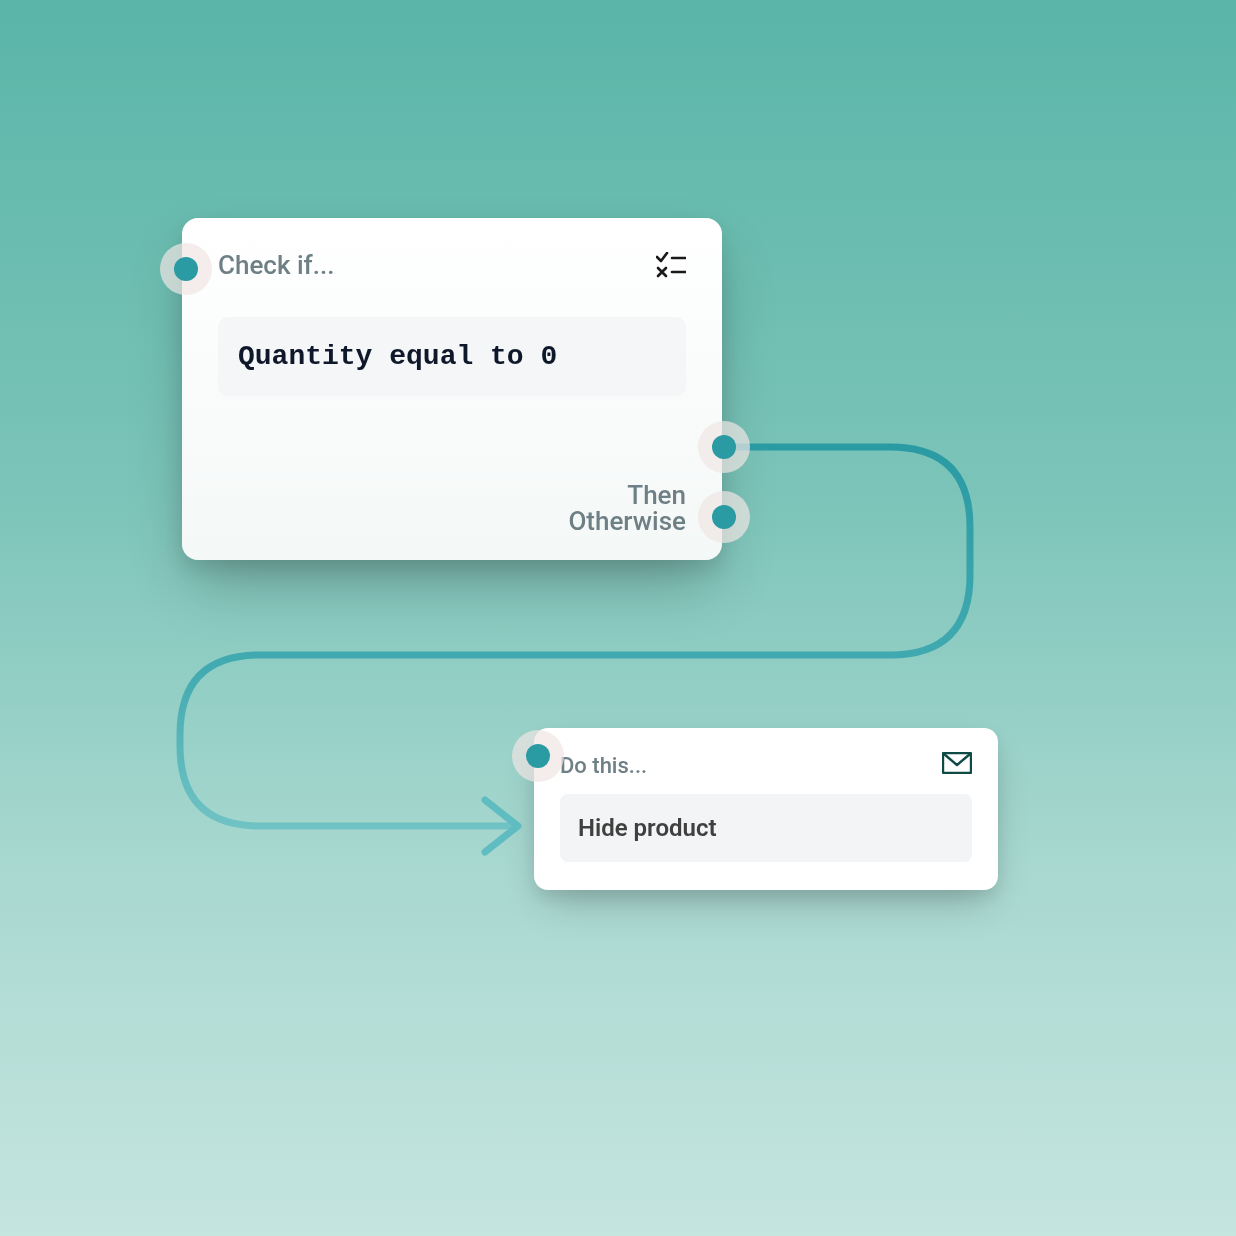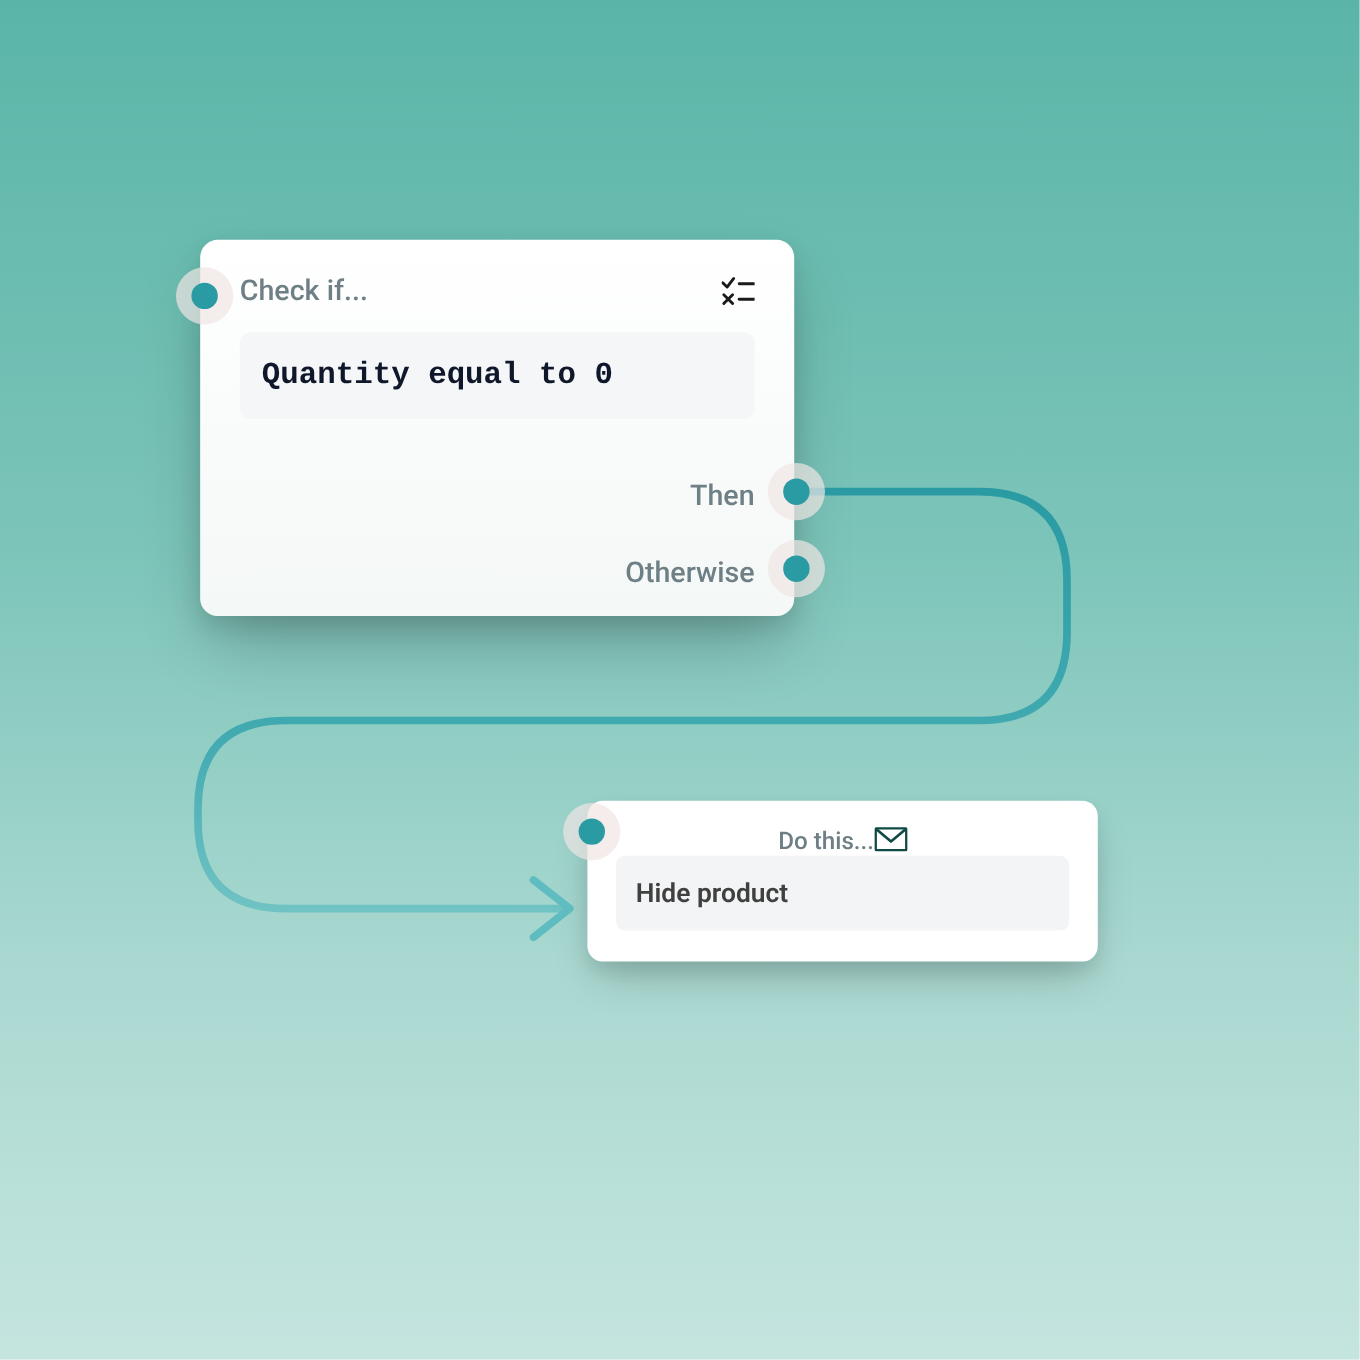--- a/index.html
+++ b/index.html
@@ -23,21 +23,21 @@
       height: 342px;
       background: linear-gradient(180deg, #ffffff 0%, #f4f8f7 100%);
       border-radius: 16px;
       box-shadow: 0 30px 60px -10px rgba(0,0,0,0.25), 0 10px 20px rgba(0,0,0,0.1);
       padding: 32px 36px;
     }
     .node-header {
       display: flex;
       align-items: center;
       justify-content: space-between;
-      margin-bottom: 22px;
+      margin-bottom: 37px;
     }
     .node-title {
       color: #6e7f85;
       font-size: 26px;
       font-weight: 500;
     }
     .node-icon-checklist svg { display: block; }
 
     .condition-expression {
       background: #f4f6f7;
@@ -54,37 +54,38 @@
       right: 36px;
       bottom: 26px;
       text-align: right;
     }
     .branch-label {
       color: #6e7f85;
       font-size: 26px;
       font-weight: 500;
       line-height: 1;
     }
-    .branch-then { margin-bottom: 44px; }
+    .branch-then { }
 
     
     .action-node {
       position: absolute;
       top: 728px;
       left: 534px;
       width: 464px;
       background: #ffffff;
       border-radius: 14px;
       box-shadow: 0 20px 40px -10px rgba(0,0,0,0.22), 0 8px 16px rgba(0,0,0,0.08);
       padding: 24px 26px 28px 26px;
     }
     .action-header {
       display: flex;
       align-items: center;
-      justify-content: center;
+      justify-content: space-between;
+      margin-bottom: 16px;
     }
     .action-title {
       color: #6e7f85;
       font-size: 22px;
       font-weight: 500;
     }
     .action-body {
       background: #f2f4f5;
       border-radius: 8px;
       padding: 20px 18px;

